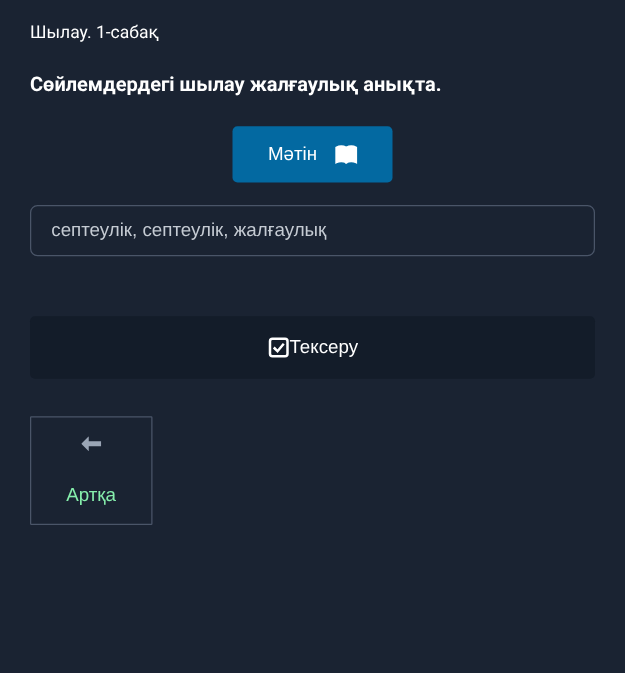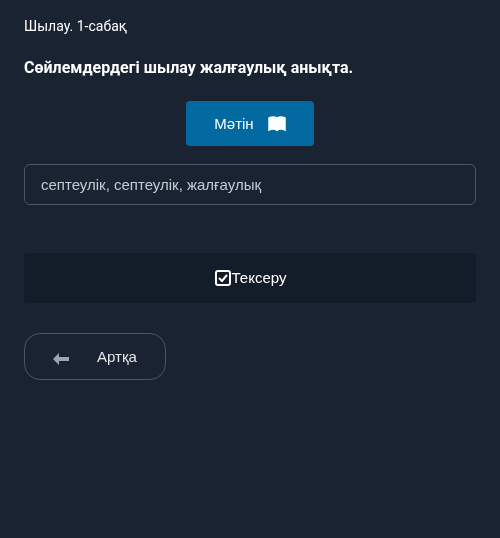--- a/index.html
+++ b/index.html
@@ -81,28 +81,29 @@
       margin-bottom: 30px;
     }
     .check-icon {
       width: 18px;
       height: 18px;
       display: inline-block;
     }
     .back-button {
       background: transparent;
       border: 1px solid #4a5568;
-      color: #e5e5e5;
+      color: #86efac;
       padding: 14px 28px;
       font-size: 15px;
       display: flex;
       align-items: center;
       gap: 28px;
       cursor: pointer;
-      border-radius: 16px;
+      border-radius: 1px;
+      flex-direction: column;
     }
     .arrow-icon {
       width: 16px;
       height: 12px;
       display: inline-block;
     }
   </style>
 </head>
 <body>
 

